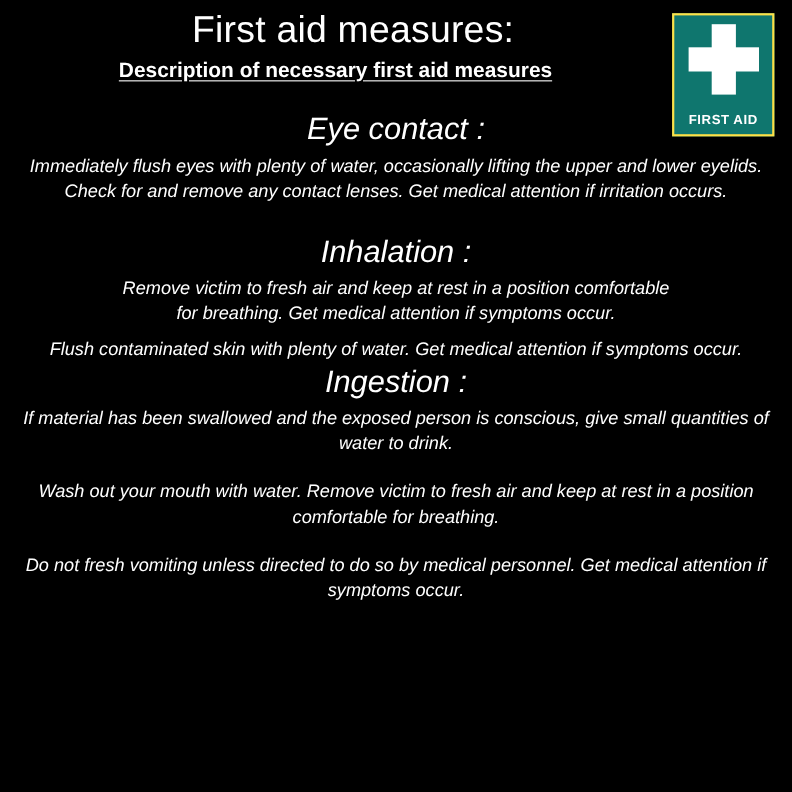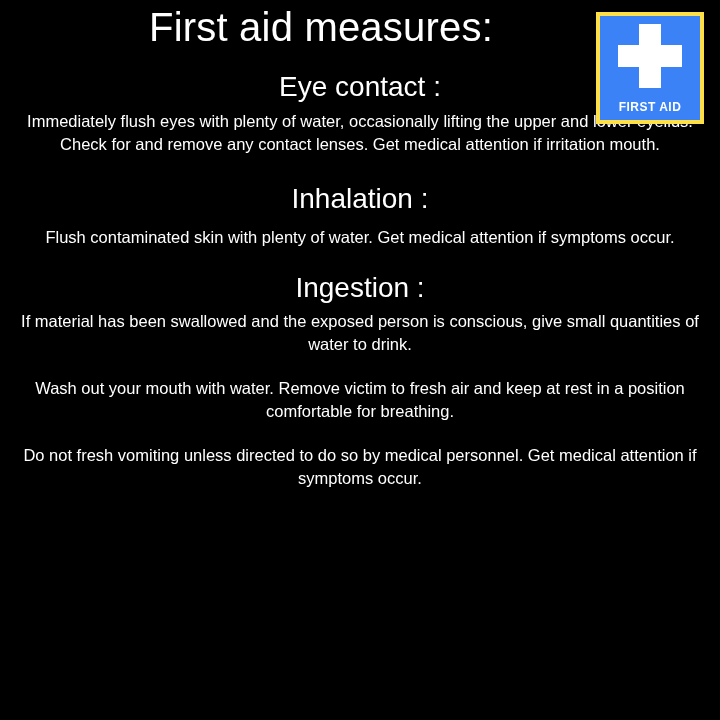--- a/index.html
+++ b/index.html
@@ -22,21 +22,21 @@
     box-sizing: border-box;
   }
 
   
   .header {
     position: relative;
     padding-top: 6px;
   }
   .main-title {
     text-align: center;
-    font-size: 40px;
+    font-size: 34px;
     font-weight: 400;
     line-height: 42px;
     margin: 0;
     padding: 0 78px 0 0;
     letter-spacing: 0.2px;
   }
   .sub-title {
     text-align: center;
     font-size: 19px;
     font-weight: 700;
@@ -45,24 +45,24 @@
     padding: 0 110px 0 0;
     text-decoration: underline;
     text-underline-offset: 3px;
   }
 
   
   .first-aid-sign {
     position: absolute;
     top: 12px;
     right: 16px;
-    width: 108px;
+    width: 93px;
     height: 112px;
-    background: #3b82f6;
-    border: 4px solid #fde047;
+    background: #0f766e;
+    border: 2px solid #fde047;
     box-sizing: border-box;
   }
   .cross-wrap {
     position: relative;
     width: 100%;
     height: 80px;
   }
   .cross-v, .cross-h {
     position: absolute;
     background: #ffffff;
@@ -89,20 +89,21 @@
     text-align: center;
     color: #ffffff;
     font-size: 12px;
     font-weight: 700;
     letter-spacing: 0.5px;
   }
 
   
   .content {
     padding: 0 8px;
+    font-style: italic;
   }
   .section {
     text-align: center;
   }
   .section-title {
     font-size: 28px;
     font-weight: 400;
     line-height: 34px;
     margin: 0;
   }
@@ -120,51 +121,55 @@
 
   .s-eye { margin-top: 22px; }
   .s-eye .section-body { padding: 0 10px; margin-top: 6px; }
 
   .s-inh { margin-top: 26px; text-align: center; }
   .s-inh .section-body { padding: 0 100px; margin-top: 5px; }
 
   .s-skin { margin-top: 10px; }
   .s-skin .section-body { padding: 0 4px; margin-top: 4px; }
 
-  .s-ing { margin-top: 22px; }
+  .s-ing { }
   .s-ing .section-body { padding: 0 6px; margin-top: 5px; }
 </style>
 </head>
 <body>
 
 <div class="page">
 
   <div class="header">
     <h1 class="main-title">First aid measures:</h1>
+    <div class="sub-title">Description of necessary first aid measures</div>
 
     <div class="first-aid-sign">
       <div class="cross-wrap">
         <div class="cross-v"></div>
         <div class="cross-h"></div>
       </div>
       <div class="sign-label">FIRST AID</div>
     </div>
   </div>
 
   <div class="content">
 
     <div class="section s-eye">
       <div class="section-title">Eye contact :</div>
       <div class="section-body">
-        <p class="para">Immediately flush eyes with plenty of water, occasionally lifting the upper and lower eyelids. Check for and remove any contact lenses. Get medical attention if irritation mouth.</p>
+        <p class="para">Immediately flush eyes with plenty of water, occasionally lifting the upper and lower eyelids. Check for and remove any contact lenses. Get medical attention if irritation occurs.</p>
       </div>
     </div>
 
     <div class="section s-inh">
       <div class="section-title">Inhalation :</div>
+      <div class="section-body">
+        <p class="para">Remove victim to fresh air and keep at rest in a position comfortable for breathing. Get medical attention if symptoms occur.</p>
+      </div>
     </div>
 
     <div class="section s-skin">
       <div class="section-body">
         <p class="para">Flush contaminated skin with plenty of water. Get medical attention if symptoms occur.</p>
       </div>
     </div>
 
     <div class="section s-ing">
       <div class="section-title">Ingestion :</div>

